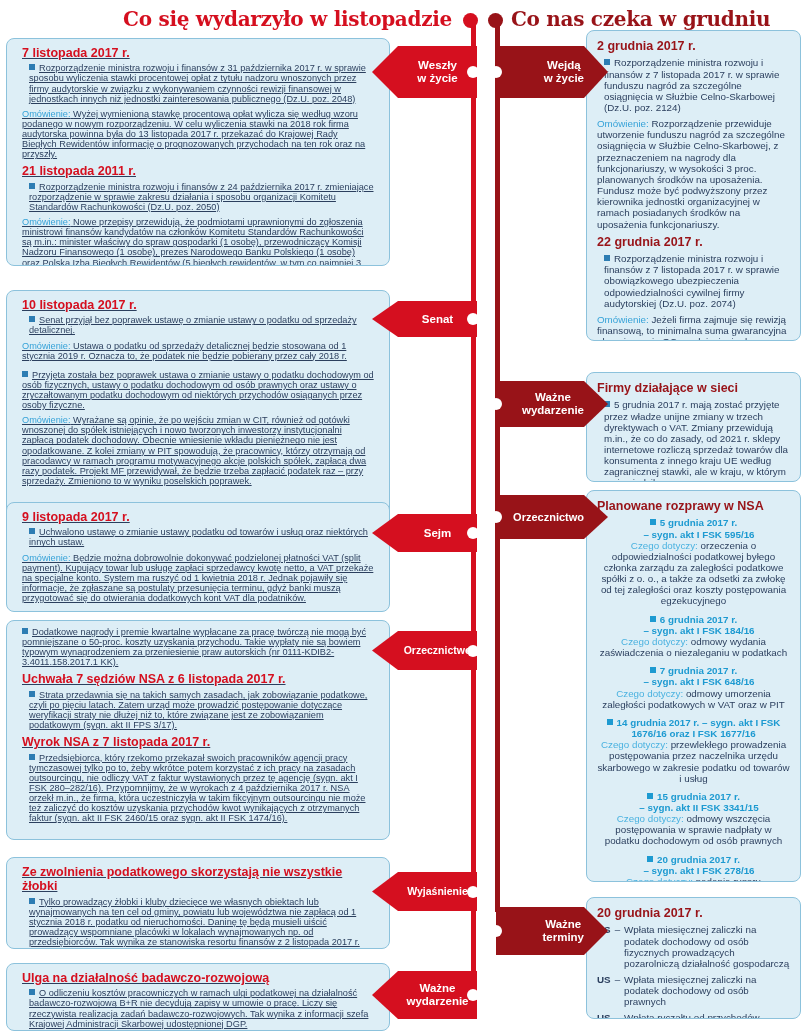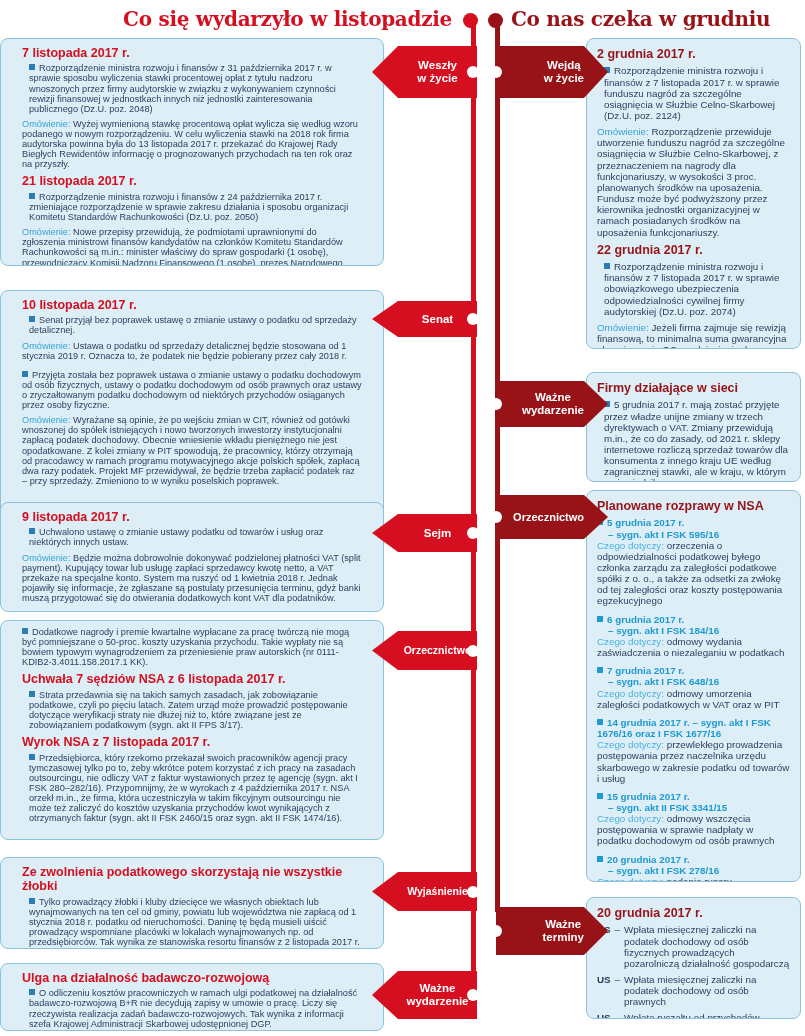--- a/index.html
+++ b/index.html
@@ -16,35 +16,35 @@
   .pin { position:absolute; width:15px; height:15px; border-radius:50%; top:13px; z-index:4; }
   #pin-nov { left:463px; background:#d50f1f; }
   #pin-dec { left:488px; background:#981318; }
   .vline { position:absolute; width:5px; z-index:1; }
   #line-nov { left:471px; top:24px; height:968px; background:#d50f1f; }
   #line-dec { left:495px; top:24px; height:888px; background:#981318; }
 
   
   .box { position:absolute; background:#ddeef6; border:1.5px solid #8cc2dc;
          border-radius:8px; overflow:hidden; z-index:2; color:#2b3f5e; }
-  .lbox { left:0;  width:384px; padding:6px 21px; font-size:9.2px; line-height:1.1; }
+  .lbox { left:6px;  width:384px; padding:6px 15px; font-size:9.2px; line-height:1.1;text-decoration:underline; }
   .rbox { left:586px; width:215px; padding:7px 10px; font-size:9.8px; line-height:1.14; }
   h3.hl { color:#d50f1f; font-size:12.5px; line-height:1.15; margin:1px 0 3px; }
   h3.hr { color:#981318; font-size:12.5px; line-height:1.15; margin:1px 0 4px; }
   .box h3 + .para { margin-top:0;margin-left:7px; }
   .para { margin:0 0 5px; }
   .gap { margin-top:9px; }
   .sect { margin-top:7px; }
   .sq  { display:inline-block; width:6px; height:6px; background:#2d7db3; margin:0 4px 1px 0; }
   .sqb { display:inline-block; width:6px; height:6px; background:#1d9ad1; margin:0 4px 1px 0; }
   .oml { color:#35a2d8; }
   .cdl { color:#4ab2e0; }
 
   
-  .nsa-item { margin:0 0 7px; }
+  .nsa-item { margin:0 0 7px;text-align:center; }
   .nsa-date { font-weight:bold; color:#1d9ad1; }
   .nsa-sygn { font-weight:bold; color:#1d9ad1; padding-left:11px; }
 
   
   .us-row { display:flex; gap:4px; margin:0 0 5px; }
   .usl { font-weight:bold; }
   .us-txt { flex:1; }
 
   
   .banner { position:absolute; display:flex; z-index:3; }
@@ -70,21 +70,21 @@
   <span class="title" id="title-dec">Co nas czeka w grudniu</span>
   <span class="pin" id="pin-nov"></span>
   <span class="pin" id="pin-dec"></span>
   <div class="vline" id="line-nov"></div>
   <div class="vline" id="line-dec"></div>
 
   <section class="box lbox" style="top:38px;height:228px">
     <h3 class="hl">7 listopada 2017 r.</h3>
     <p class="para"><span class="sq"></span><span>Rozporządzenie ministra rozwoju i finansów z 31 października 2017 r. w sprawie sposobu wyliczenia stawki procentowej opłat z tytułu nadzoru wnoszonych przez firmy audytorskie w związku z wykonywaniem czynności rewizji finansowej w jednostkach innych niż jednostki zainteresowania publicznego (Dz.U. poz. 2048)</span></p>
     <p class="para"><span class="oml">Omówienie:</span> <span>Wyżej wymienioną stawkę procentową opłat wylicza się według wzoru podanego w nowym rozporządzeniu. W celu wyliczenia stawki na 2018 rok firma audytorska powinna była do 13 listopada 2017 r. przekazać do Krajowej Rady Biegłych Rewidentów informację o prognozowanych przychodach na ten rok oraz na przyszły.</span></p>
-    <h3 class="hl sect">21 listopada 2017 r.</h3>
+    <h3 class="hl sect">21 listopada 2011 r.</h3>
     <p class="para"><span class="sq"></span><span>Rozporządzenie ministra rozwoju i finansów z 24 października 2017 r. zmieniające rozporządzenie w sprawie zakresu działania i sposobu organizacji Komitetu Standardów Rachunkowości (Dz.U. poz. 2050)</span></p>
     <p class="para"><span class="oml">Omówienie:</span> <span>Nowe przepisy przewidują, że podmiotami uprawnionymi do zgłoszenia ministrowi finansów kandydatów na członków Komitetu Standardów Rachunkowości są m.in.: minister właściwy do spraw gospodarki (1 osobę), przewodniczący Komisji Nadzoru Finansowego (1 osobę), prezes Narodowego Banku Polskiego (1 osobę) oraz Polska Izba Biegłych Rewidentów (5 biegłych rewidentów, w tym co najmniej 3 wykonujących zawód).</span></p>
   </section>
 
   <section class="box lbox" style="top:290px;height:240px">
     <h3 class="hl">10 listopada 2017 r.</h3>
     <p class="para"><span class="sq"></span><span>Senat przyjął bez poprawek ustawę o zmianie ustawy o podatku od sprzedaży detalicznej.</span></p>
     <p class="para"><span class="oml">Omówienie:</span> <span>Ustawa o podatku od sprzedaży detalicznej będzie stosowana od 1 stycznia 2019 r. Oznacza to, że podatek nie będzie pobierany przez cały 2018 r.</span></p>
     <p class="para gap"><span class="sq"></span><span>Przyjęta została bez poprawek ustawa o zmianie ustawy o podatku dochodowym od osób fizycznych, ustawy o podatku dochodowym od osób prawnych oraz ustawy o zryczałtowanym podatku dochodowym od niektórych przychodów osiąganych przez osoby fizyczne.</span></p>
     <p class="para"><span class="oml">Omówienie:</span> <span>Wyrażane są opinie, że po wejściu zmian w CIT, również od gotówki wnoszonej do spółek istniejących i nowo tworzonych inwestorzy instytucjonalni zapłacą podatek dochodowy. Obecnie wniesienie wkładu pieniężnego nie jest opodatkowane. Z kolei zmiany w PIT spowodują, że pracownicy, którzy otrzymają od pracodawcy w ramach programu motywacyjnego akcje polskich spółek, zapłacą dwa razy podatek. Projekt MF przewidywał, że będzie trzeba zapłacić podatek raz – przy sprzedaży. Zmieniono to w wyniku poselskich poprawek.</span></p>
@@ -107,21 +107,21 @@
   <section class="box lbox" style="top:857px;height:92px">
     <h3 class="hl">Ze zwolnienia podatkowego skorzystają nie wszystkie żłobki</h3>
     <p class="para"><span class="sq"></span><span>Tylko prowadzący żłobki i kluby dziecięce we własnych obiektach lub wynajmowanych na ten cel od gminy, powiatu lub województwa nie zapłacą od 1 stycznia 2018 r. podatku od nieruchomości. Daninę tę będą musieli uiścić prowadzący wspomniane placówki w lokalach wynajmowanych np. od przedsiębiorców. Tak wynika ze stanowiska resortu finansów z 2 listopada 2017 r. (pisaliśmy o tym Tygodniku Podatki i Księgowość z 6 listopada 2017 r., DGP nr 214).</span></p>
   </section>
 
   <section class="box lbox" style="top:963px;height:68px">
     <h3 class="hl">Ulga na działalność badawczo-rozwojową</h3>
     <p class="para"><span class="sq"></span><span>O odliczeniu kosztów pracowniczych w ramach ulgi podatkowej na działalność badawczo-rozwojową B+R nie decydują zapisy w umowie o pracę. Liczy się rzeczywista realizacja zadań badawczo-rozwojowych. Tak wynika z informacji szefa Krajowej Administracji Skarbowej udostępnionej DGP.</span></p>
   </section>
 
-  <section class="box rbox" style="top:38px;height:311px">
+  <section class="box rbox" style="top:30px;height:311px">
     <h3 class="hr">2 grudnia 2017 r.</h3>
     <p class="para"><span class="sq"></span><span>Rozporządzenie ministra rozwoju i finansów z 7 listopada 2017 r. w sprawie funduszu nagród za szczególne osiągnięcia w Służbie Celno-Skarbowej (Dz.U. poz. 2124)</span></p>
     <p class="para"><span class="oml">Omówienie:</span> <span>Rozporządzenie przewiduje utworzenie funduszu nagród za szczególne osiągnięcia w Służbie Celno-Skarbowej, z przeznaczeniem na nagrody dla funkcjonariuszy, w wysokości 3 proc. planowanych środków na uposażenia. Fundusz może być podwyższony przez kierownika jednostki organizacyjnej w ramach posiadanych środków na uposażenia funkcjonariuszy.</span></p>
     <h3 class="hr sect">22 grudnia 2017 r.</h3>
     <p class="para"><span class="sq"></span><span>Rozporządzenie ministra rozwoju i finansów z 7 listopada 2017 r. w sprawie obowiązkowego ubezpieczenia odpowiedzialności cywilnej firmy audytorskiej (Dz.U. poz. 2074)</span></p>
     <p class="para"><span class="oml">Omówienie:</span> <span>Jeżeli firma zajmuje się rewizją finansową, to minimalna suma gwarancyjna ubezpieczenia OC w odniesieniu do jednego zdarzenia, jak i wszystkich zdarzeń w okresie ubezpieczenia nie dłuższym niż 12 miesięcy, wynosi równowartość w złotych 400 000 euro.</span></p>
   </section>
 
   <section class="box rbox" style="top:372px;height:110px">
     <h3 class="hr">Firmy działające w sieci</h3>

